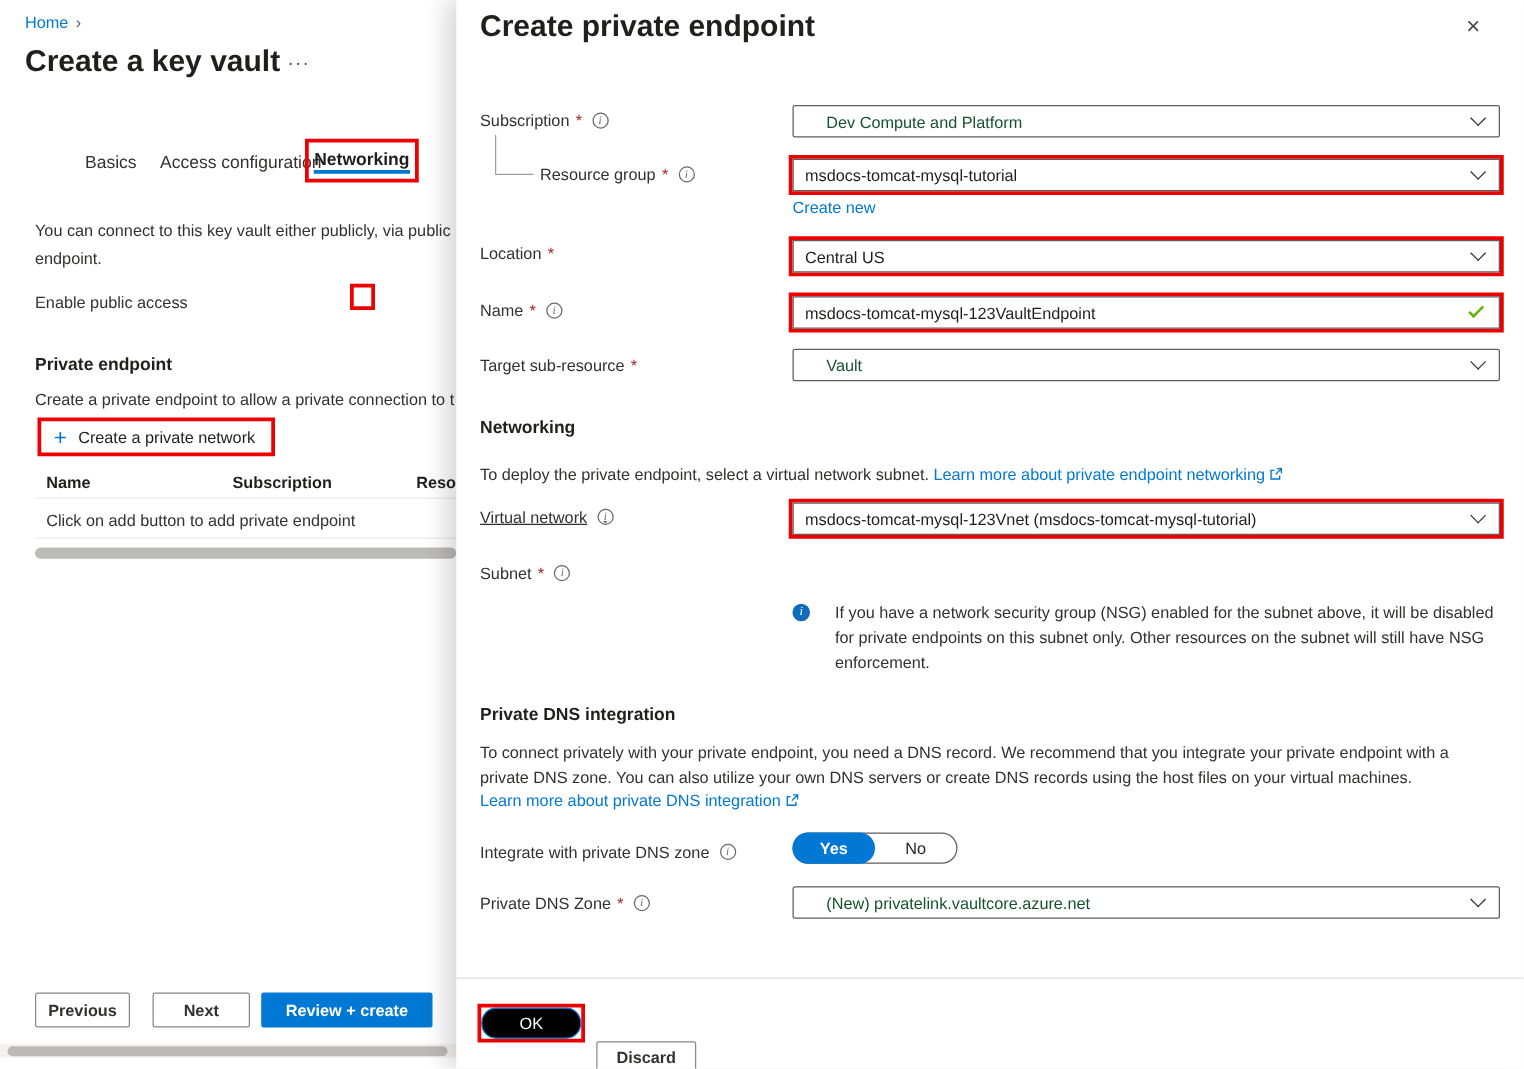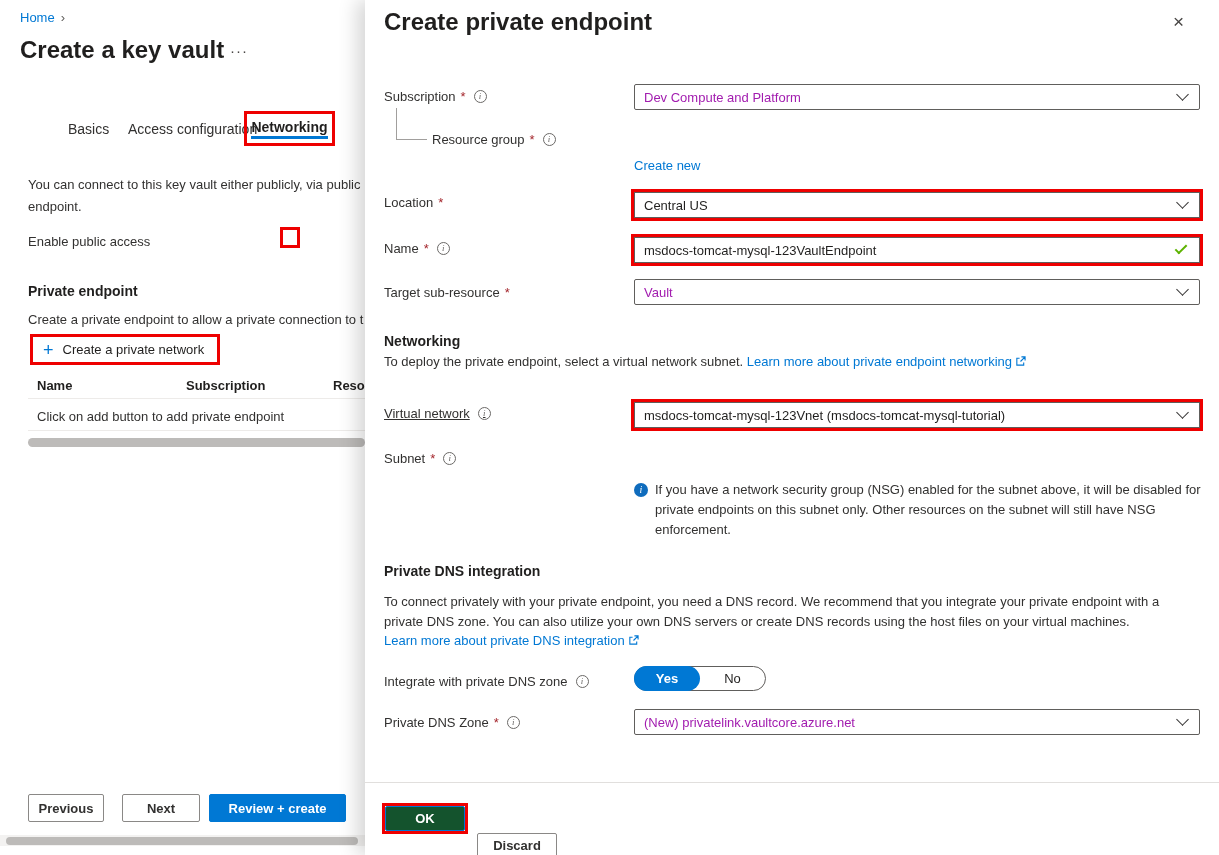--- a/index.html
+++ b/index.html
@@ -64,49 +64,49 @@
   .req { color:#a4262c; margin-left:5px; }
   .inf { display:inline-block; width:13px; height:13px; border:1px solid #6b6967; border-radius:50%;
          color:#6b6967; font-size:9px; line-height:11px; text-align:center; margin-left:8px;
          font-family:"Liberation Serif",serif; font-style:italic; cursor:pointer; flex:none; }
   .inf::after { content:"i"; }
 
   .conn-v { left:31px; top:108px; width:1px; height:31px; background:#a19f9d; }
   .conn-h { left:31px; top:139px; width:31px; height:1px; background:#a19f9d; }
 
   .field { left:269px; width:566px; height:26px; border:1px solid #605e5c; border-radius:2px; background:#fff;
-           display:flex; align-items:center; padding:0 30px 0 9px; font-size:13px; color:#a21caf; cursor:pointer; }
+           display:flex; align-items:center; padding:0 30px 0 26px; font-size:13px; color:#14532d; cursor:pointer; }
   .field .val { white-space:nowrap; overflow:hidden; }
   .chev { position:absolute; right:12px; top:50%; width:9px; height:9px; margin-top:-7px;
           border-right:1.5px solid #323130; border-bottom:1.5px solid #323130; transform:rotate(45deg); }
   .annot { left:266px; width:572px; height:32px; border:3px solid #ee0000; background:#fff; }
   .annot .field-in { position:relative; width:100%; height:100%; border:1px solid #605e5c;
                      display:flex; align-items:center; padding:0 30px 0 9px; font-size:13px; color:#201f1e; cursor:pointer; }
   .greencheck { position:absolute; right:12px; top:50%; width:12px; height:6px; margin-top:-5px;
                 border-left:2px solid #5db300; border-bottom:2px solid #5db300; transform:rotate(-45deg); }
 
   .sec-heading { left:19px; font-size:14px; font-weight:700; color:#201f1e; }
   .para { left:19px; font-size:13px; color:#323130; line-height:20px; }
   .ext-ico { display:inline-block; vertical-align:-1px; margin-left:3px; }
 
-  .nsg { left:269px; top:480px; width:572px; display:flex; gap:7px; font-size:13px; line-height:20px; color:#323130; }
+  .nsg { left:269px; top:480px; width:572px; display:flex; gap:20px; font-size:13px; line-height:20px; color:#323130; }
   .nsg-ico { flex:none; width:14px; height:14px; margin-top:3px; border-radius:50%; background:#0f6cbd; color:#fff;
              font-size:10px; line-height:14px; text-align:center; font-family:"Liberation Serif",serif; font-style:italic; }
   .nsg-ico::after { content:"i"; }
 
   .toggle { left:269px; top:666px; width:132px; height:25px; border:1px solid #605e5c; border-radius:13px;
             display:flex; align-items:center; background:#fff; }
   .tog-yes { width:66px; height:25px; margin:-1px 0 0 -1px; border-radius:13px; background:#0078d4; color:#fff;
              font-size:13px; font-weight:700; display:flex; align-items:center; justify-content:center; cursor:pointer; }
   .tog-no { flex:1; font-size:13px; color:#201f1e; display:flex; align-items:center; justify-content:center; cursor:pointer; }
 
   .panel-foot-divider { left:0; top:782px; width:854px; height:1px; background:#e1dfdd; }
   .ok-annot { left:17px; top:803px; width:86px; height:31px; border:3px solid #ee0000; }
-  .ok-btn { width:100%; height:100%; background:#14532d; border:1px solid #0078d4; border-radius:2px;
-            color:#fff; font-size:13px; font-weight:700; font-family:"Liberation Sans",sans-serif;
+  .ok-btn { width:100%; height:100%; background:#000000; border:1px solid #0078d4; border-radius:12px;
+            color:#fff; font-size:13px; font-weight:400; font-family:"Liberation Sans",sans-serif;
             display:flex; align-items:center; justify-content:center; cursor:pointer; }
   .discard-btn { left:112px; top:807px; width:80px; height:25px;margin-top:26px; }
 </style>
 </head>
 <body>
 
 <div class="stage">
 
   <div class="abs breadcrumb nowrap">
     <a class="link">Home</a><span class="sep">›</span>
@@ -167,20 +167,26 @@
       <span class="chev"></span>
     </div>
 
     <div class="abs conn-v"></div>
     <div class="abs conn-h"></div>
     <div class="abs flabel" style="left:67px;top:132px;">
       <span>Resource group</span>
         <span class="req">*</span>
         <span class="inf"></span>
     </div>
+    <div class="abs annot" style="top:124px;">
+      <div class="field-in">
+        <span class="val">msdocs-tomcat-mysql-tutorial</span>
+        <span class="chev"></span>
+      </div>
+    </div>
     <a class="abs link t13 nowrap" style="left:269px;top:158px;">Create new</a>
 
     <div class="abs flabel" style="top:195px;">
       <span>Location</span>
         <span class="req">*</span>
     </div>
     <div class="abs annot" style="top:189px;">
       <div class="field-in">
         <span class="val">Central US</span>
         <span class="chev"></span>
@@ -202,21 +208,21 @@
     <div class="abs flabel" style="top:285px;">
       <span>Target sub-resource</span>
         <span class="req">*</span>
     </div>
     <div class="abs field" style="top:279px;">
       <span class="val">Vault</span>
       <span class="chev"></span>
     </div>
 
     <div class="abs sec-heading" style="top:333px;">Networking</div>
-    <div class="abs para nowrap" style="top:352px;">
+    <div class="abs para nowrap" style="top:370px;">
       <span>To deploy the private endpoint, select a virtual network subnet.</span>
       <a class="link">Learn more about private endpoint networking</a><span class="ext-ico"><svg width="11" height="11" viewBox="0 0 12 12">
             <path d="M5 2.5H2v7.5h7.5V7" fill="none" stroke="#0078d4" stroke-width="1.2"></path>
             <path d="M7 1h4v4M10.7 1.3L6 6" fill="none" stroke="#0078d4" stroke-width="1.2"></path>
           </svg></span>
     </div>
 
     <div class="abs flabel" style="top:406px;text-decoration:underline;">
       <span>Virtual network</span>
         <span class="inf"></span>

